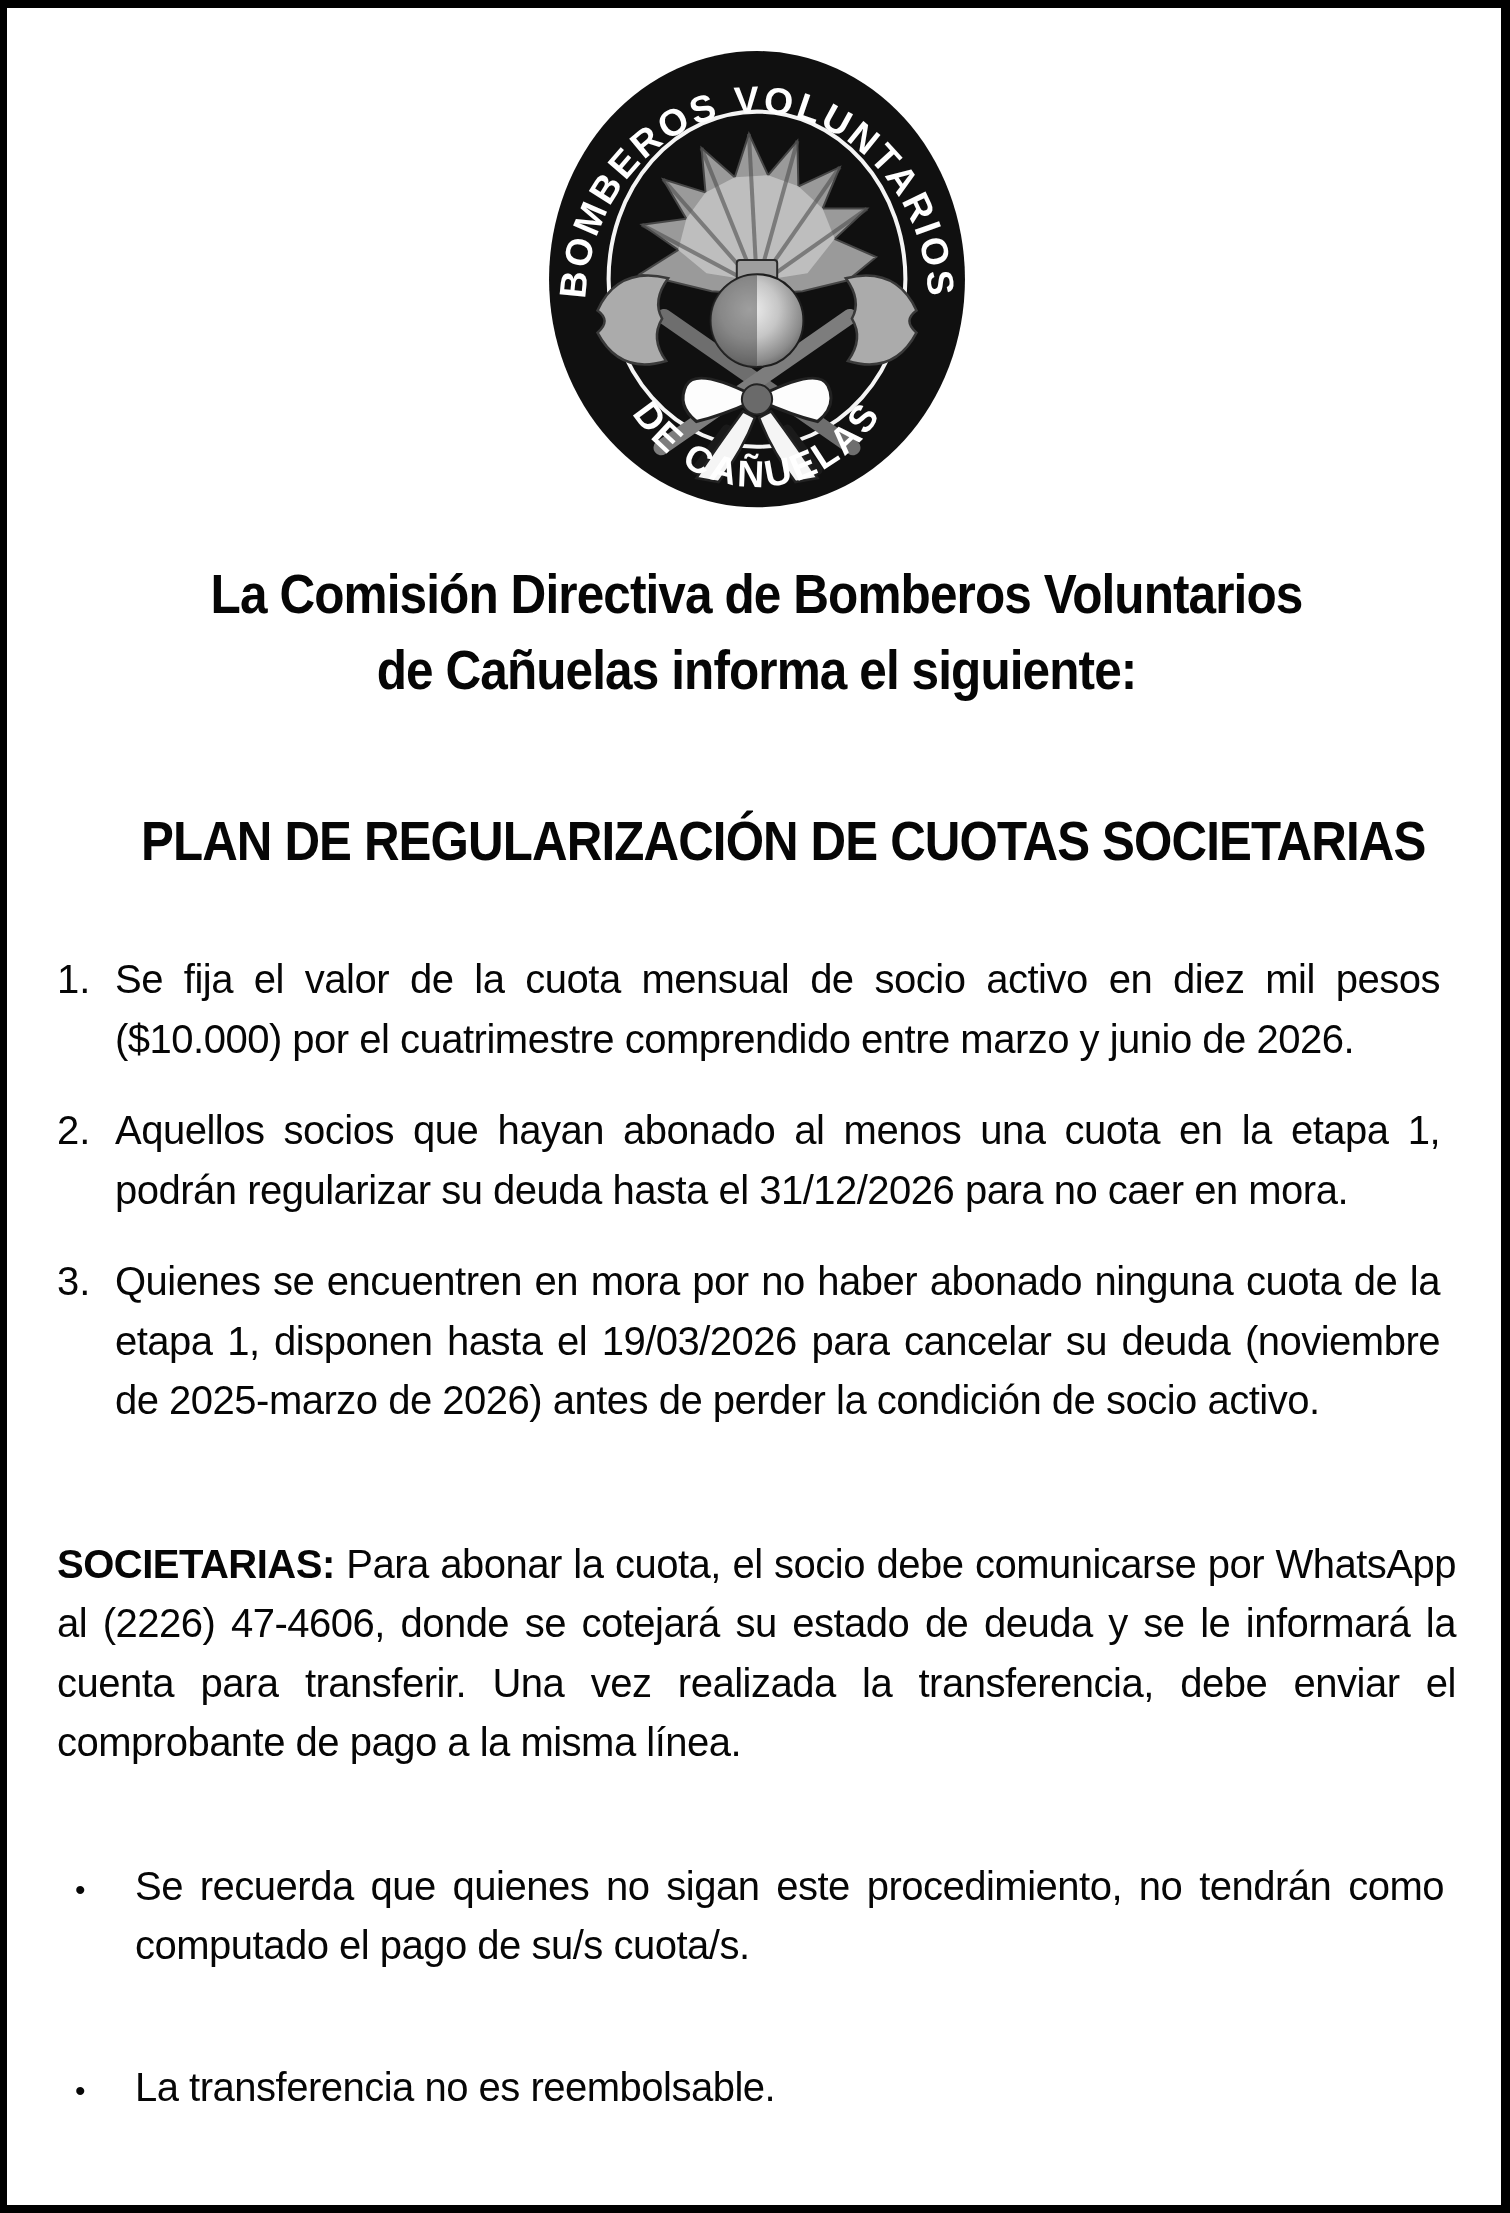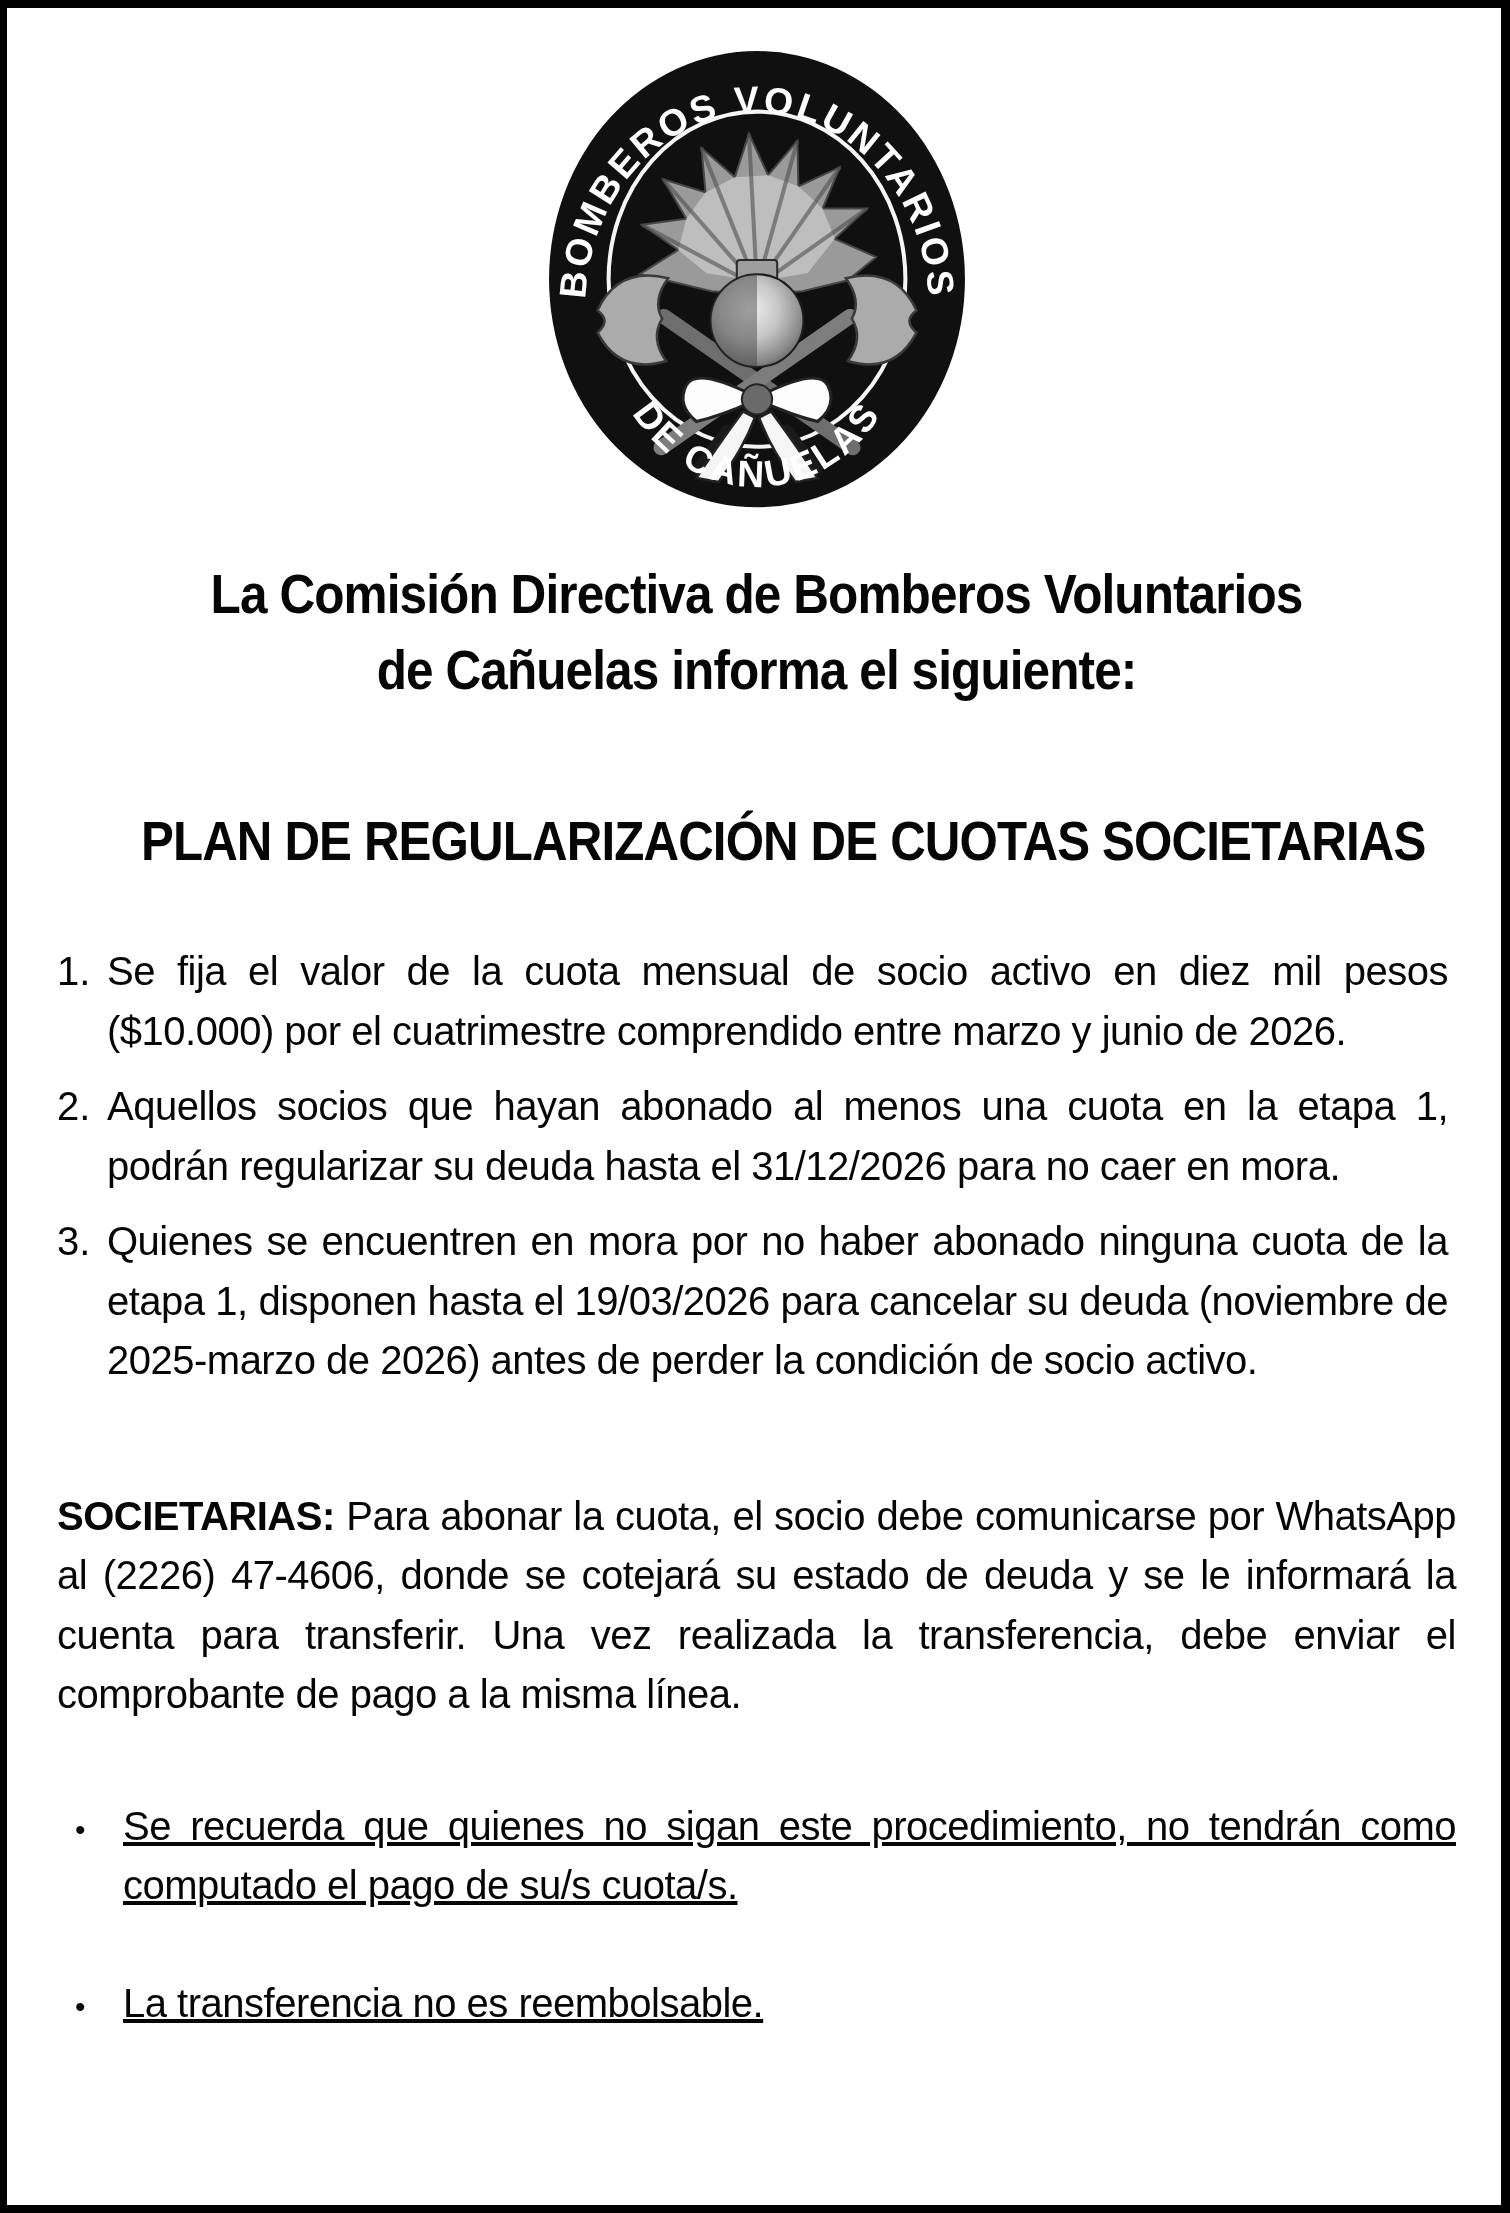--- a/index.html
+++ b/index.html
@@ -50,33 +50,33 @@
     line-height: 59.5px;
     letter-spacing: -0.5px;
     text-align: justify;
   }
   .num-list { margin-top: 60px; }
   .num-item { display: flex; align-items: baseline; }
   .num {
     flex: 0 0 42px;
     font-size: 40px;
   }
-  .num-text { flex: 1; margin: 8px; }
+  .num-text { flex: 1; margin: 16px; }
   .important { margin: 88px 0 0 0; }
   .important strong { font-weight: 700; }
   .bullets { margin-top: 72px; }
   .bullet + .bullet { margin-top: 58px; }
   .bullet { display: flex; align-items: baseline; }
   .dot {
     flex: 0 0 66px;
     box-sizing: border-box;
     padding-left: 18px;
     font-size: 30px;
   }
-  .bullet-text { flex: 1; margin: 0; text-decoration: underline; }
+  .bullet-text { flex: 1; margin: 12px; }
 </style>
 </head>
 <body>
 
 <div class="page">
 
   <svg class="logo" viewBox="0 0 420 460" xmlns="http://www.w3.org/2000/svg" aria-hidden="true">
     <defs>
       <radialGradient id="ballGrad" cx="42%" cy="38%" r="70%">
         <stop offset="0" stop-color="#f0f0f0"></stop>

